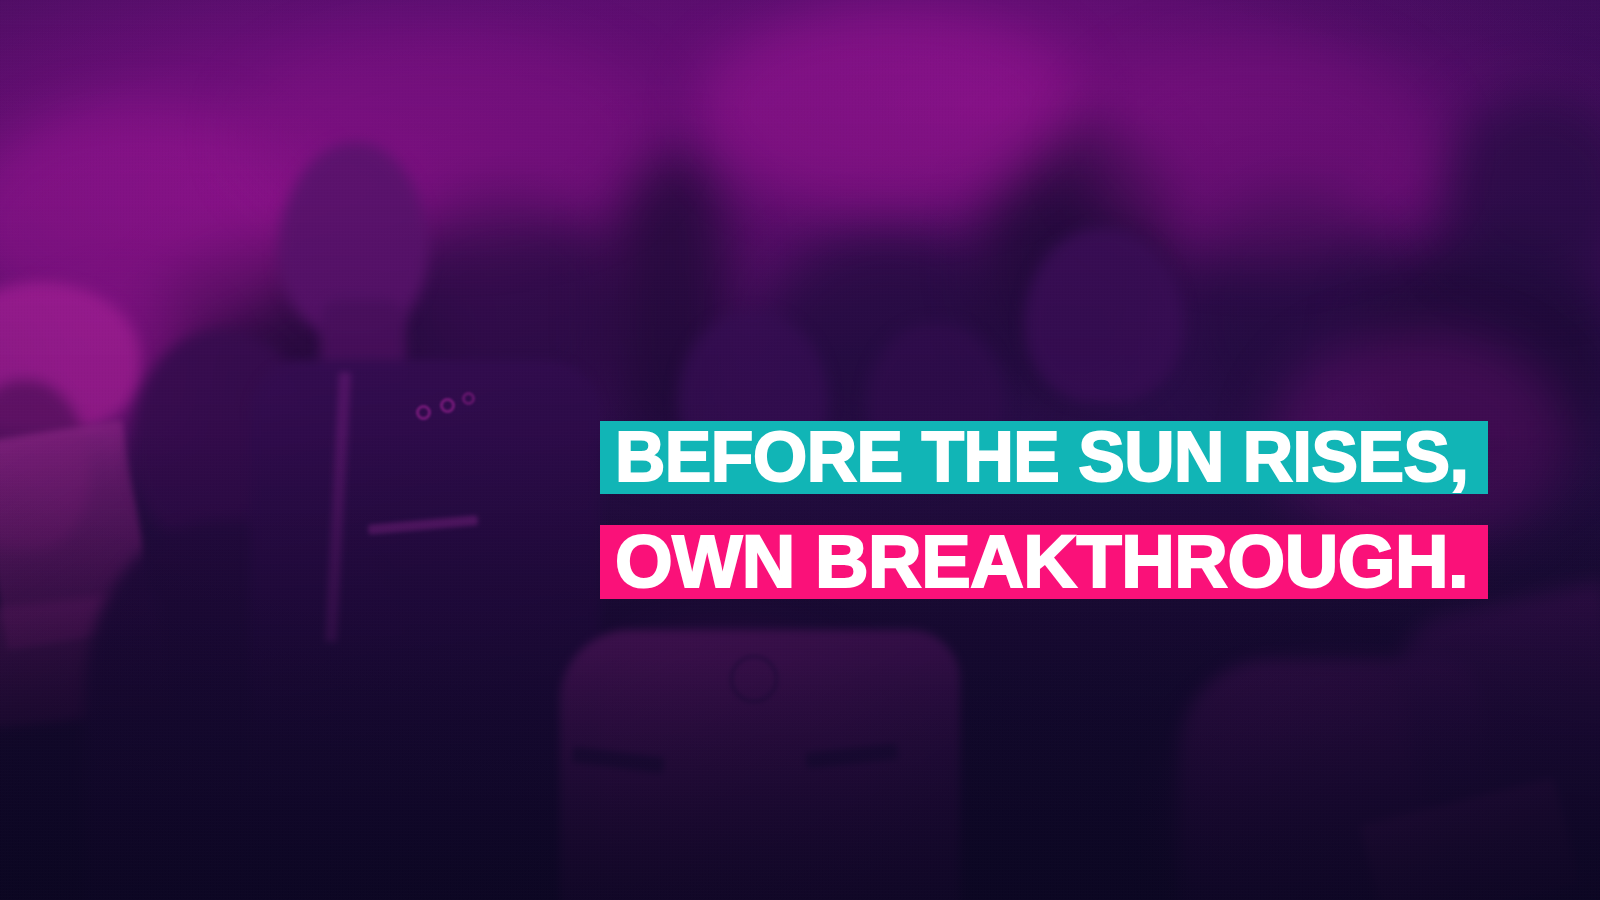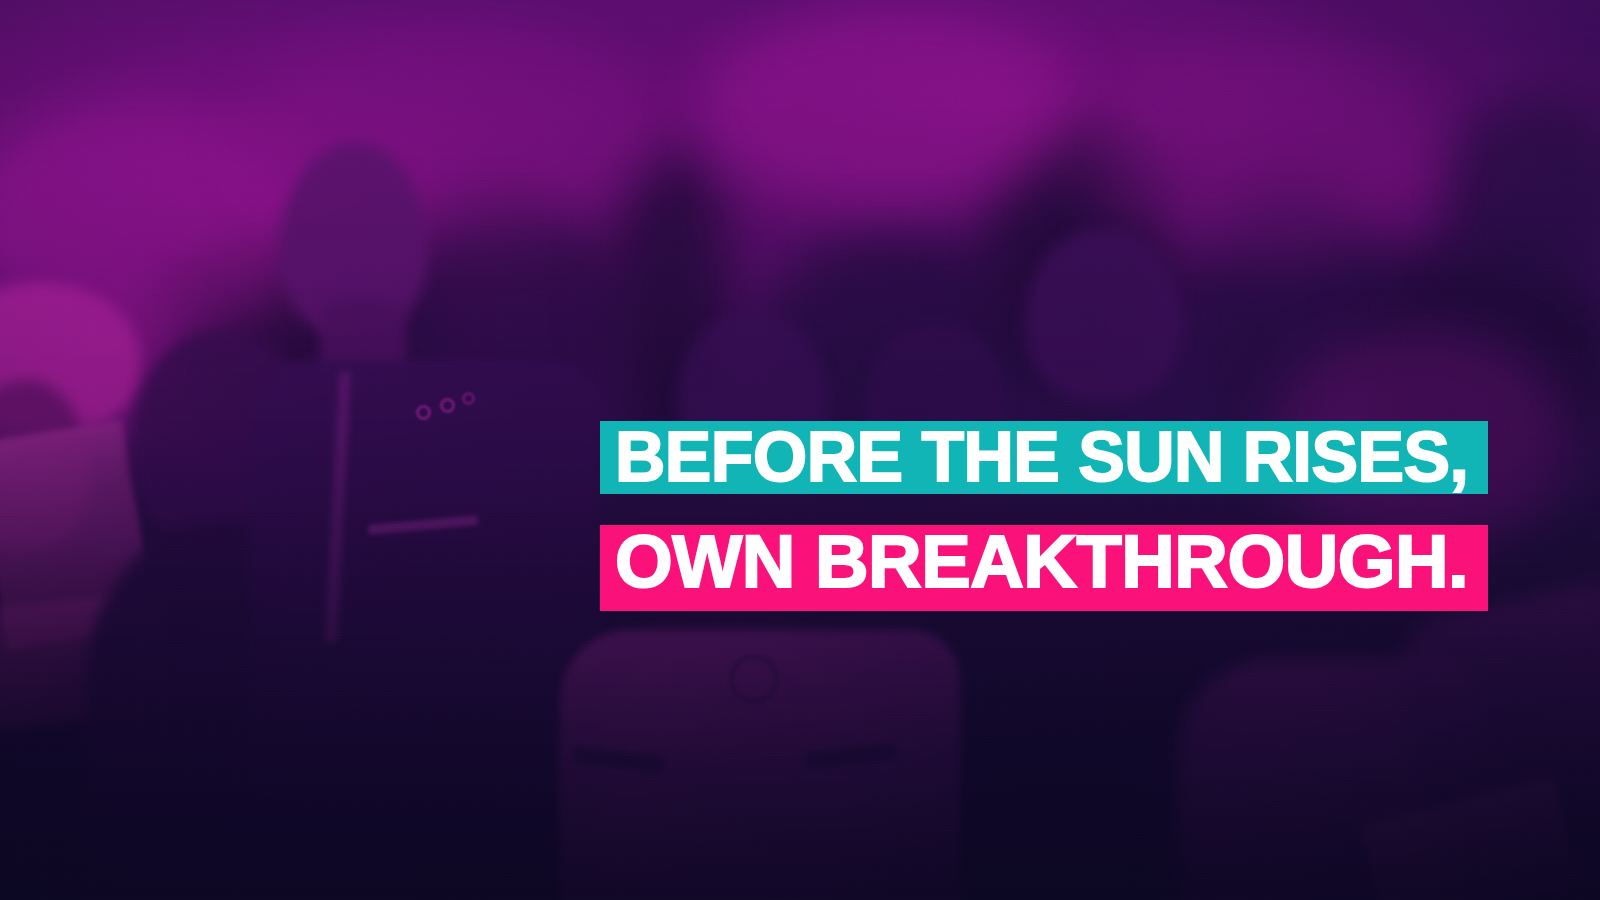--- a/index.html
+++ b/index.html
@@ -107,21 +107,21 @@
     font-size:56px;
     line-height:73px;
     letter-spacing:-0.5px;
     padding:0 16px 0 15px;
     -webkit-text-stroke:1.6px #ffffff;
     text-rendering:optimizeLegibility;
   }
 
   .line-1 { background:#11b5b6; width:888px; height:73px; }
   .line-2 { background:#d410ee; width:947px; height:73px; margin-top:33px; }
-  .line-3 { background:#fa1179; width:888px; height:86px; margin-top:31px; }
+  .line-3 { background:#fa1179; width:888px; height:74px; margin-top:31px; }
 </style>
 </head>
 <body>
 
 <div id="poster">
 
   <div class="photo-layer">
 
     <div class="photo-base"></div>
 

